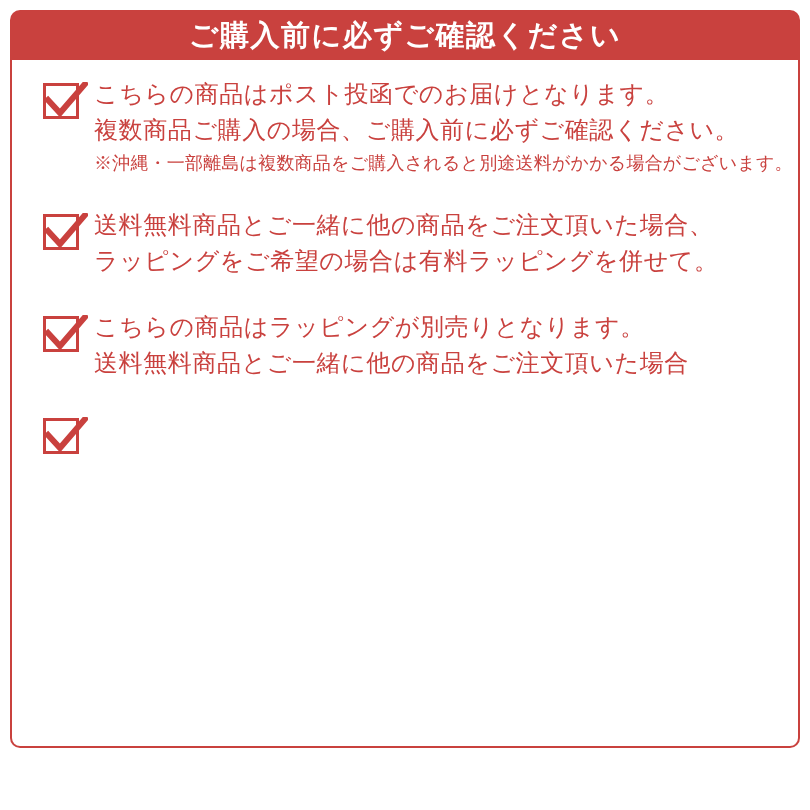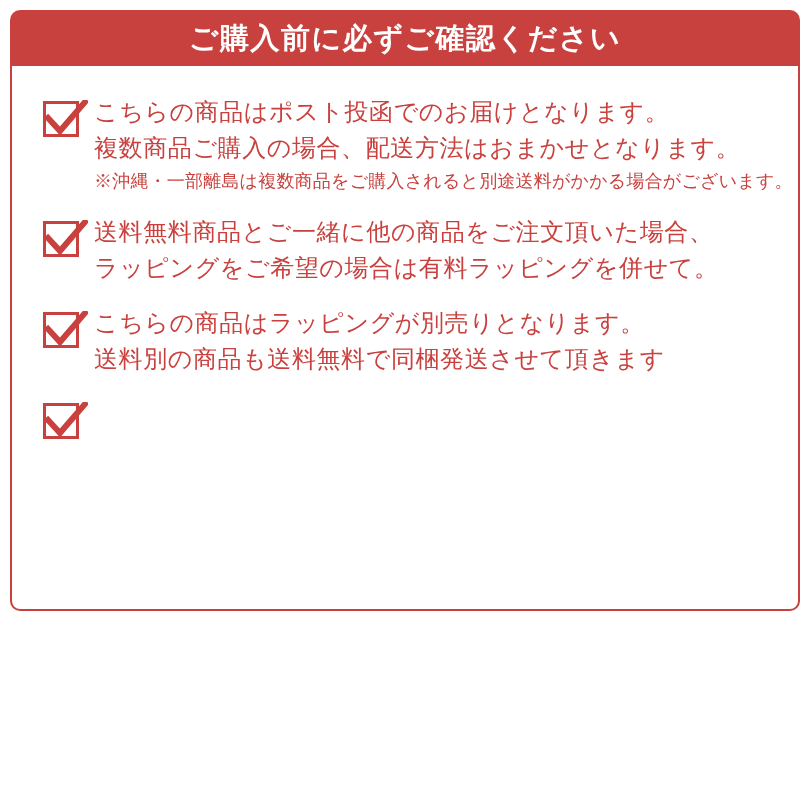--- a/index.html
+++ b/index.html
@@ -22,39 +22,39 @@
   .notice-card {
     position: absolute;
     left: 10px;
     top: 10px;
     width: 790px;
     box-sizing: border-box;
   }
   .notice-header {
     background: #c9413e;
     border-radius: 10px 10px 0 0;
-    height: 56px;
+    height: 50px;
     display: flex;
     align-items: center;
     justify-content: center;
   }
   .notice-header-title {
     color: #ffffff;
     font-size: 29px;
     font-weight: bold;
     letter-spacing: 1.5px;
     line-height: 1;
   }
   .notice-body {
     border: 2px solid #c9413e;
     border-top: none;
     border-radius: 0 0 10px 10px;
-    height: 545px;
+    height: 688px;
     box-sizing: border-box;
-    padding: 28px 30px 0 30px;
+    padding: 16px 30px 0 30px;
   }
   .item {
     display: flex;
     align-items: flex-start;
     margin-bottom: 10px;
   }
   .check-icon {
     flex: 0 0 auto;
     width: 46px;
     height: 40px;
@@ -73,21 +73,21 @@
   .line.main {
     font-size: 24px;
     letter-spacing: 0.6px;
   }
   .line.sub {
     font-size: 18px;
     letter-spacing: 0.2px;
     line-height: 1.6;
   }
   .item.spaced {
-    margin-top: 18px;
+    margin-top: 29px;
   }
 </style>
 </head>
 <body>
 
 <div class="page">
 
   <div class="notice-card">
 
     <div class="notice-header">
@@ -98,21 +98,21 @@
 
       <div class="item">
         <span class="check-icon">
           <svg width="46" height="40" viewBox="0 0 46 40" xmlns="http://www.w3.org/2000/svg">
             <rect x="2.5" y="2.5" width="33" height="33" fill="none" stroke="#c9413e" stroke-width="3"></rect>
             <path d="M6 18 L18 31 L43 2" fill="none" stroke="#c9413e" stroke-width="6" stroke-linecap="square" stroke-linejoin="miter"></path>
           </svg>
         </span>
         <div class="item-lines">
           <div class="line main">こちらの商品はポスト投函でのお届けとなります。</div>
-          <div class="line main">複数商品ご購入の場合、配送方法はおまかせとなります。</div>
+          <div class="line main">複数商品ご購入の場合、ご購入前に必ずご確認ください。</div>
           <div class="line sub">※沖縄・一部離島は複数商品をご購入されると別途送料がかかる場合がございます。</div>
         </div>
       </div>
 
       <div class="item spaced">
         <span class="check-icon">
           <svg width="46" height="40" viewBox="0 0 46 40" xmlns="http://www.w3.org/2000/svg">
             <rect x="2.5" y="2.5" width="33" height="33" fill="none" stroke="#c9413e" stroke-width="3"></rect>
             <path d="M6 18 L18 31 L43 2" fill="none" stroke="#c9413e" stroke-width="6" stroke-linecap="square" stroke-linejoin="miter"></path>
           </svg>
@@ -125,21 +125,21 @@
 
       <div class="item spaced">
         <span class="check-icon">
           <svg width="46" height="40" viewBox="0 0 46 40" xmlns="http://www.w3.org/2000/svg">
             <rect x="2.5" y="2.5" width="33" height="33" fill="none" stroke="#c9413e" stroke-width="3"></rect>
             <path d="M6 18 L18 31 L43 2" fill="none" stroke="#c9413e" stroke-width="6" stroke-linecap="square" stroke-linejoin="miter"></path>
           </svg>
         </span>
         <div class="item-lines">
           <div class="line main">こちらの商品はラッピングが別売りとなります。</div>
-          <div class="line main">送料別の商品も送料無料で同梱発送させて頂きます</div>
+          <div class="line main">送料無料商品とご一緒に他の商品をご注文頂いた場合</div>
         </div>
       </div>
 
       <div class="item spaced">
         <span class="check-icon">
           <svg width="46" height="40" viewBox="0 0 46 40" xmlns="http://www.w3.org/2000/svg">
             <rect x="2.5" y="2.5" width="33" height="33" fill="none" stroke="#c9413e" stroke-width="3"></rect>
             <path d="M6 18 L18 31 L43 2" fill="none" stroke="#c9413e" stroke-width="6" stroke-linecap="square" stroke-linejoin="miter"></path>
           </svg>
         </span>

